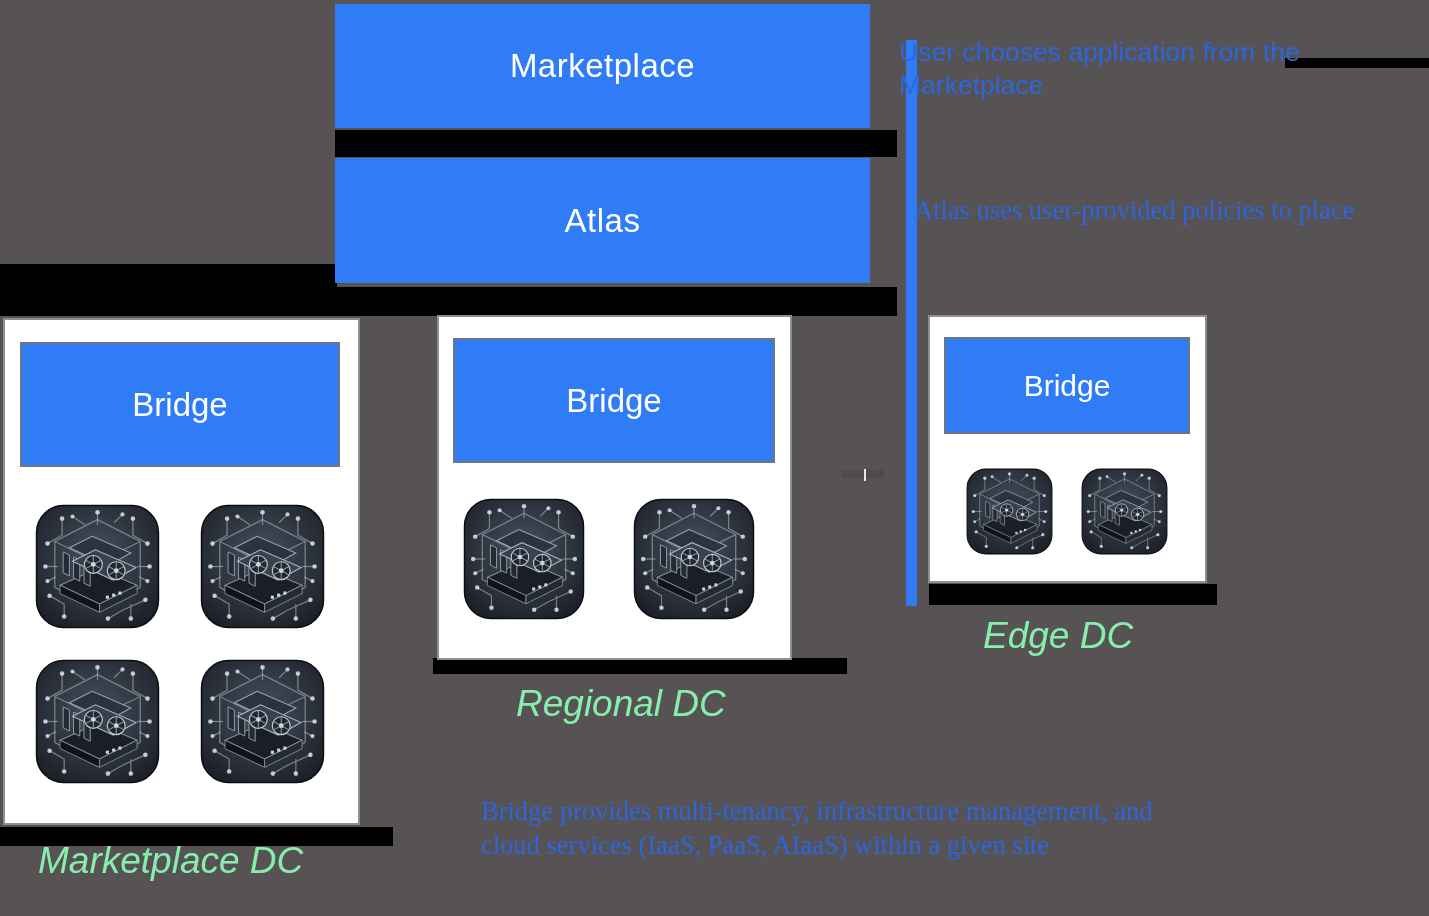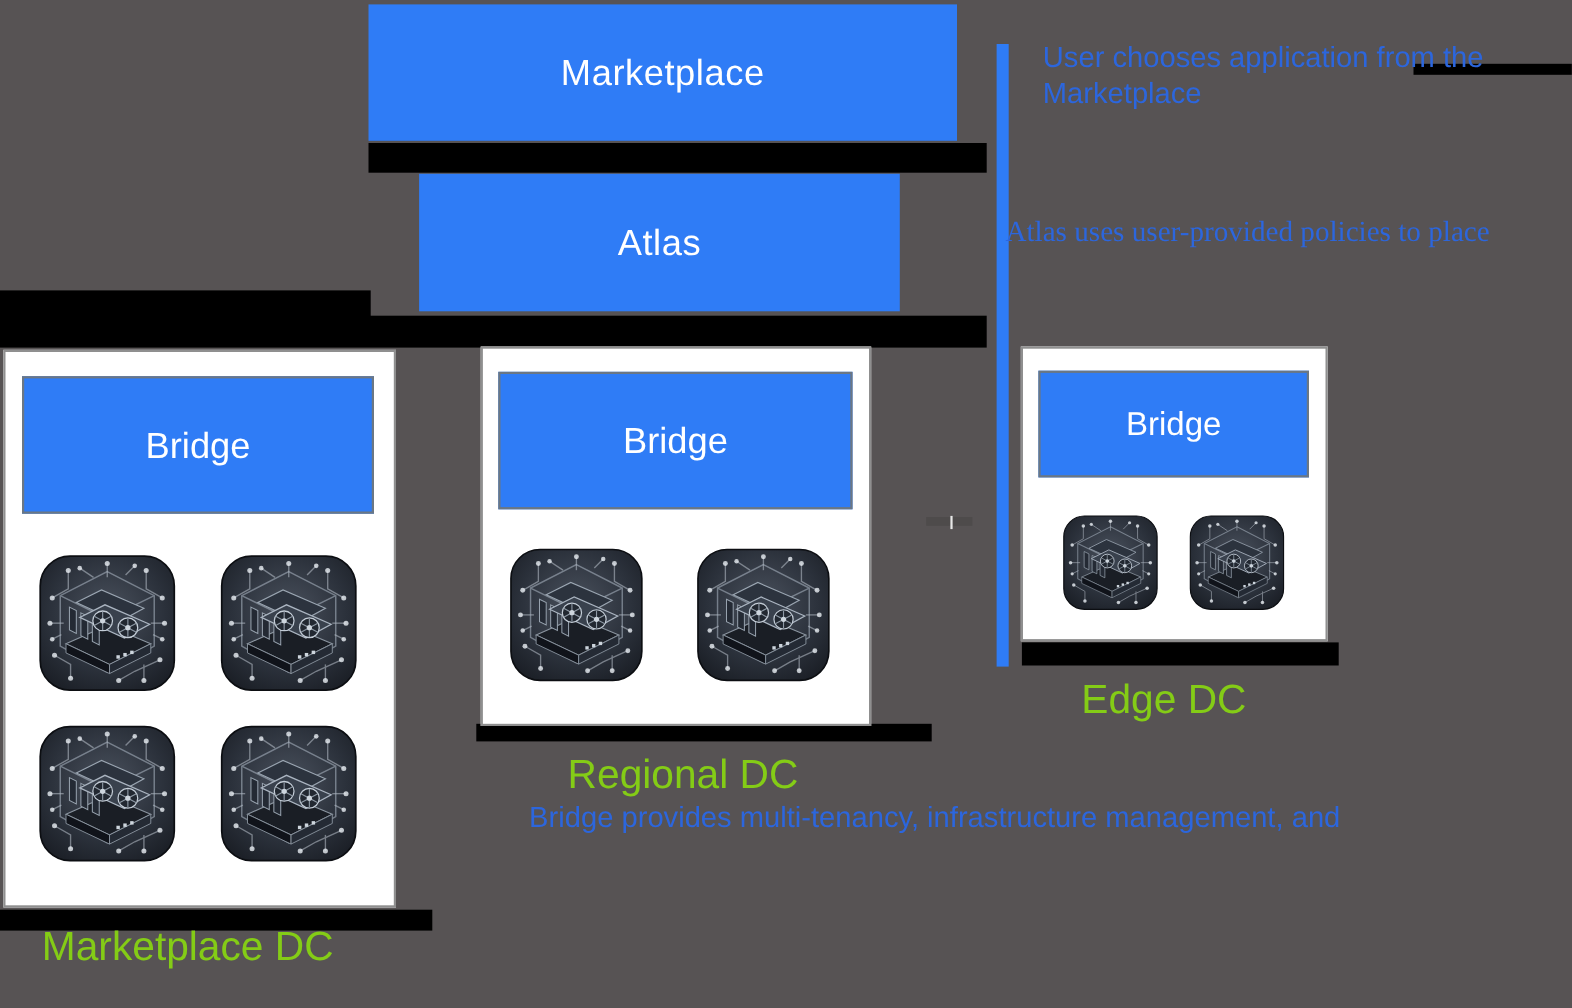--- a/index.html
+++ b/index.html
@@ -26,21 +26,21 @@
   .panel{
     position:absolute;background:#ffffff;
     border:2px solid #8f8f8f;box-sizing:border-box;
   }
   
   .note{
     position:absolute;color:#2c66dd;font-size:26.5px;line-height:33px;
     font-weight:400;white-space:nowrap;
   }
   .dclabel{
-    position:absolute;color:#84cc16;font-size:37px;white-space:nowrap;
+    position:absolute;color:#86efac;font-size:37px;white-space:nowrap;font-style:italic;
   }
   
   .vline{position:absolute;background:#2f7cf6;}
   
   .faint-dash{position:absolute;background:#4e4b4b;}
   .faint-tick{position:absolute;background:#e8e8e8;}
   
   .gpu-icon{position:absolute;display:block;}
   #svg-defs{position:absolute;width:0;height:0;overflow:hidden;}
 </style>
@@ -137,33 +137,34 @@
 <div class="band" style="left:1285px;top:58px;width:144px;height:10px;"></div>
 <div class="band" style="left:433px;top:658px;width:414px;height:16px;"></div>
 <div class="band" style="left:0;top:827px;width:393px;height:19px;"></div>
 <div class="band" style="left:929px;top:584px;width:288px;height:21px;"></div>
 
 <div class="vline" style="left:906px;top:40px;width:11px;height:566px;"></div>
 
 <div class="bluebox" style="left:335px;top:4px;width:535px;height:124px;">
   <span>Marketplace</span>
 </div>
-<div class="bluebox" style="left:335px;top:158px;width:437px;height:125px;margin-left:46px;">
+<div class="bluebox" style="left:335px;top:158px;width:535px;height:125px;">
   <span>Atlas</span>
 </div>
 
-<div class="note" style="left:948px;top:36px;">
+<div class="note" style="left:899px;top:36px;">
   <div>User chooses application from the</div>
   <div>Marketplace</div>
 </div>
 <div class="note" style="left:914px;top:194px;font-family:Liberation Serif, serif;">
   <div>Atlas uses user-provided policies to place</div>
 </div>
-<div class="note" style="left:481px;top:726px;line-height:34px;">
+<div class="note" style="left:481px;top:794px;line-height:34px;font-family:Liberation Serif, serif;">
   <div>Bridge provides multi-tenancy, infrastructure management, and</div>
+  <div>cloud services (IaaS, PaaS, AIaaS) within a given site</div>
 </div>
 
 <div class="panel" style="left:3px;top:318px;width:357px;height:507px;"></div>
 <div class="bridgebox" style="left:20px;top:342px;width:320px;height:125px;">
   <span>Bridge</span>
 </div>
 <svg class="gpu-icon" style="left:35px;top:504px;width:125px;height:125px;">
     <use href="#gpu"></use>
   </svg>
 <svg class="gpu-icon" style="left:200px;top:504px;width:125px;height:125px;">

